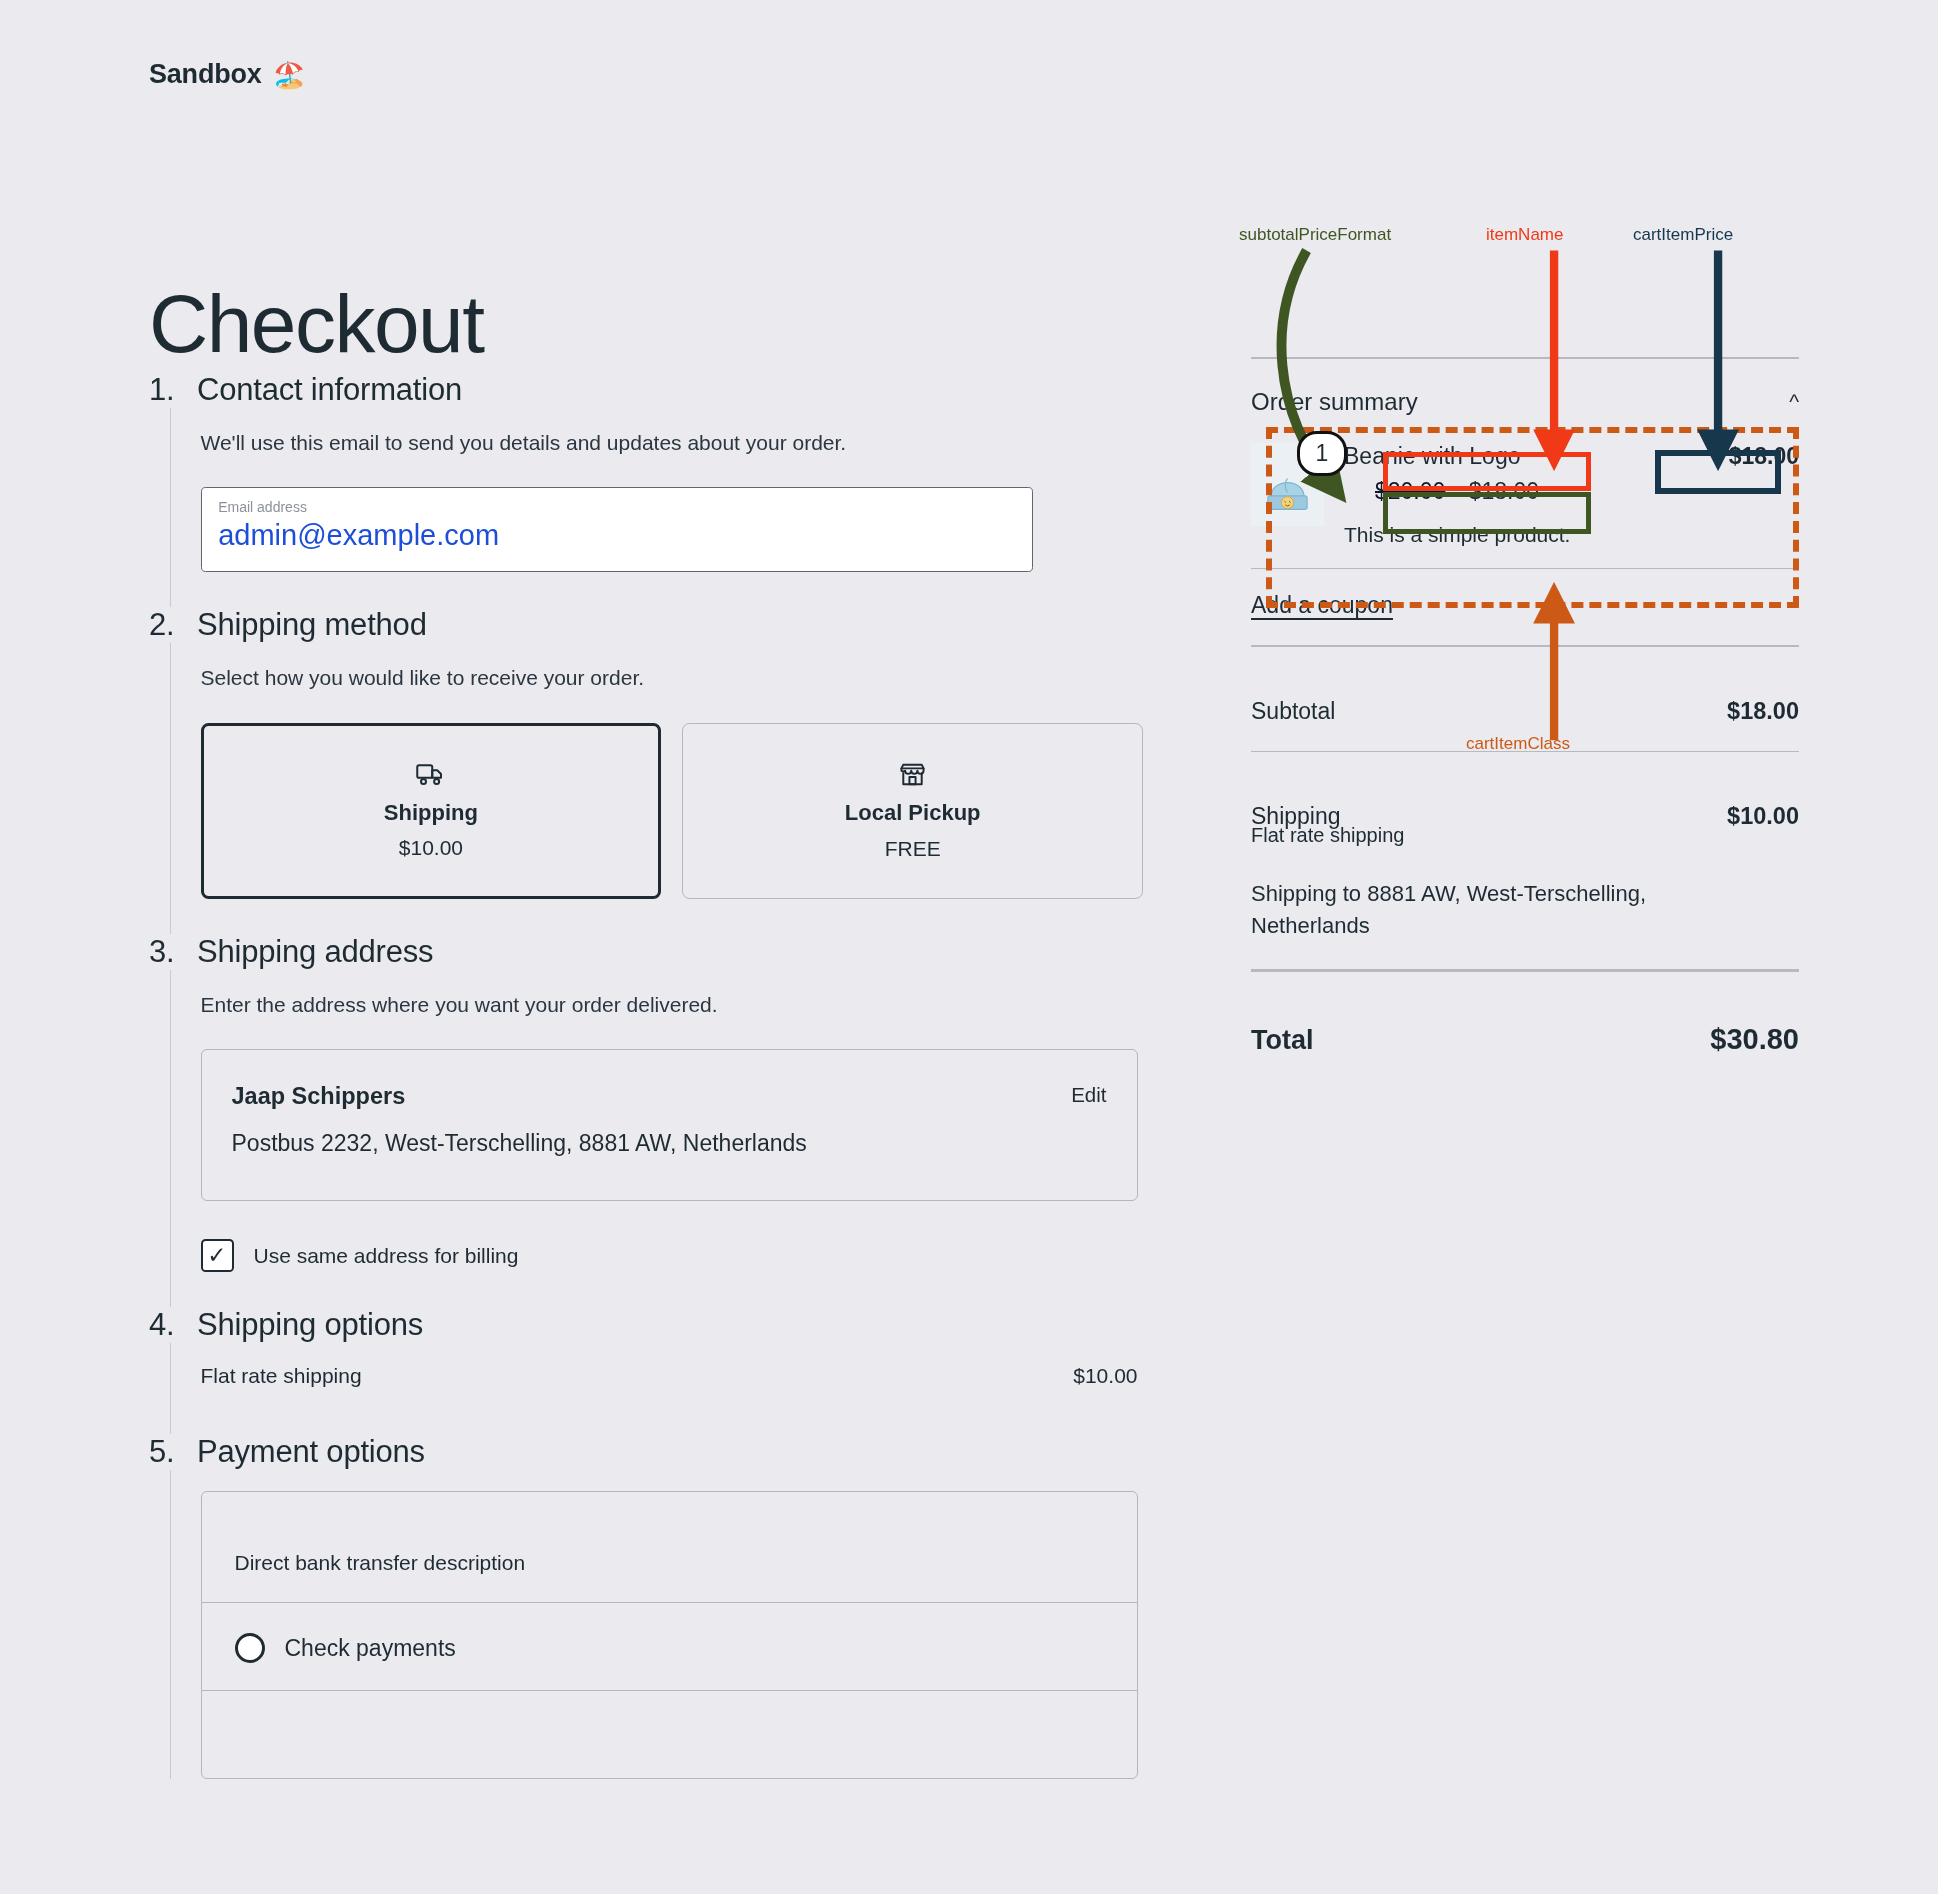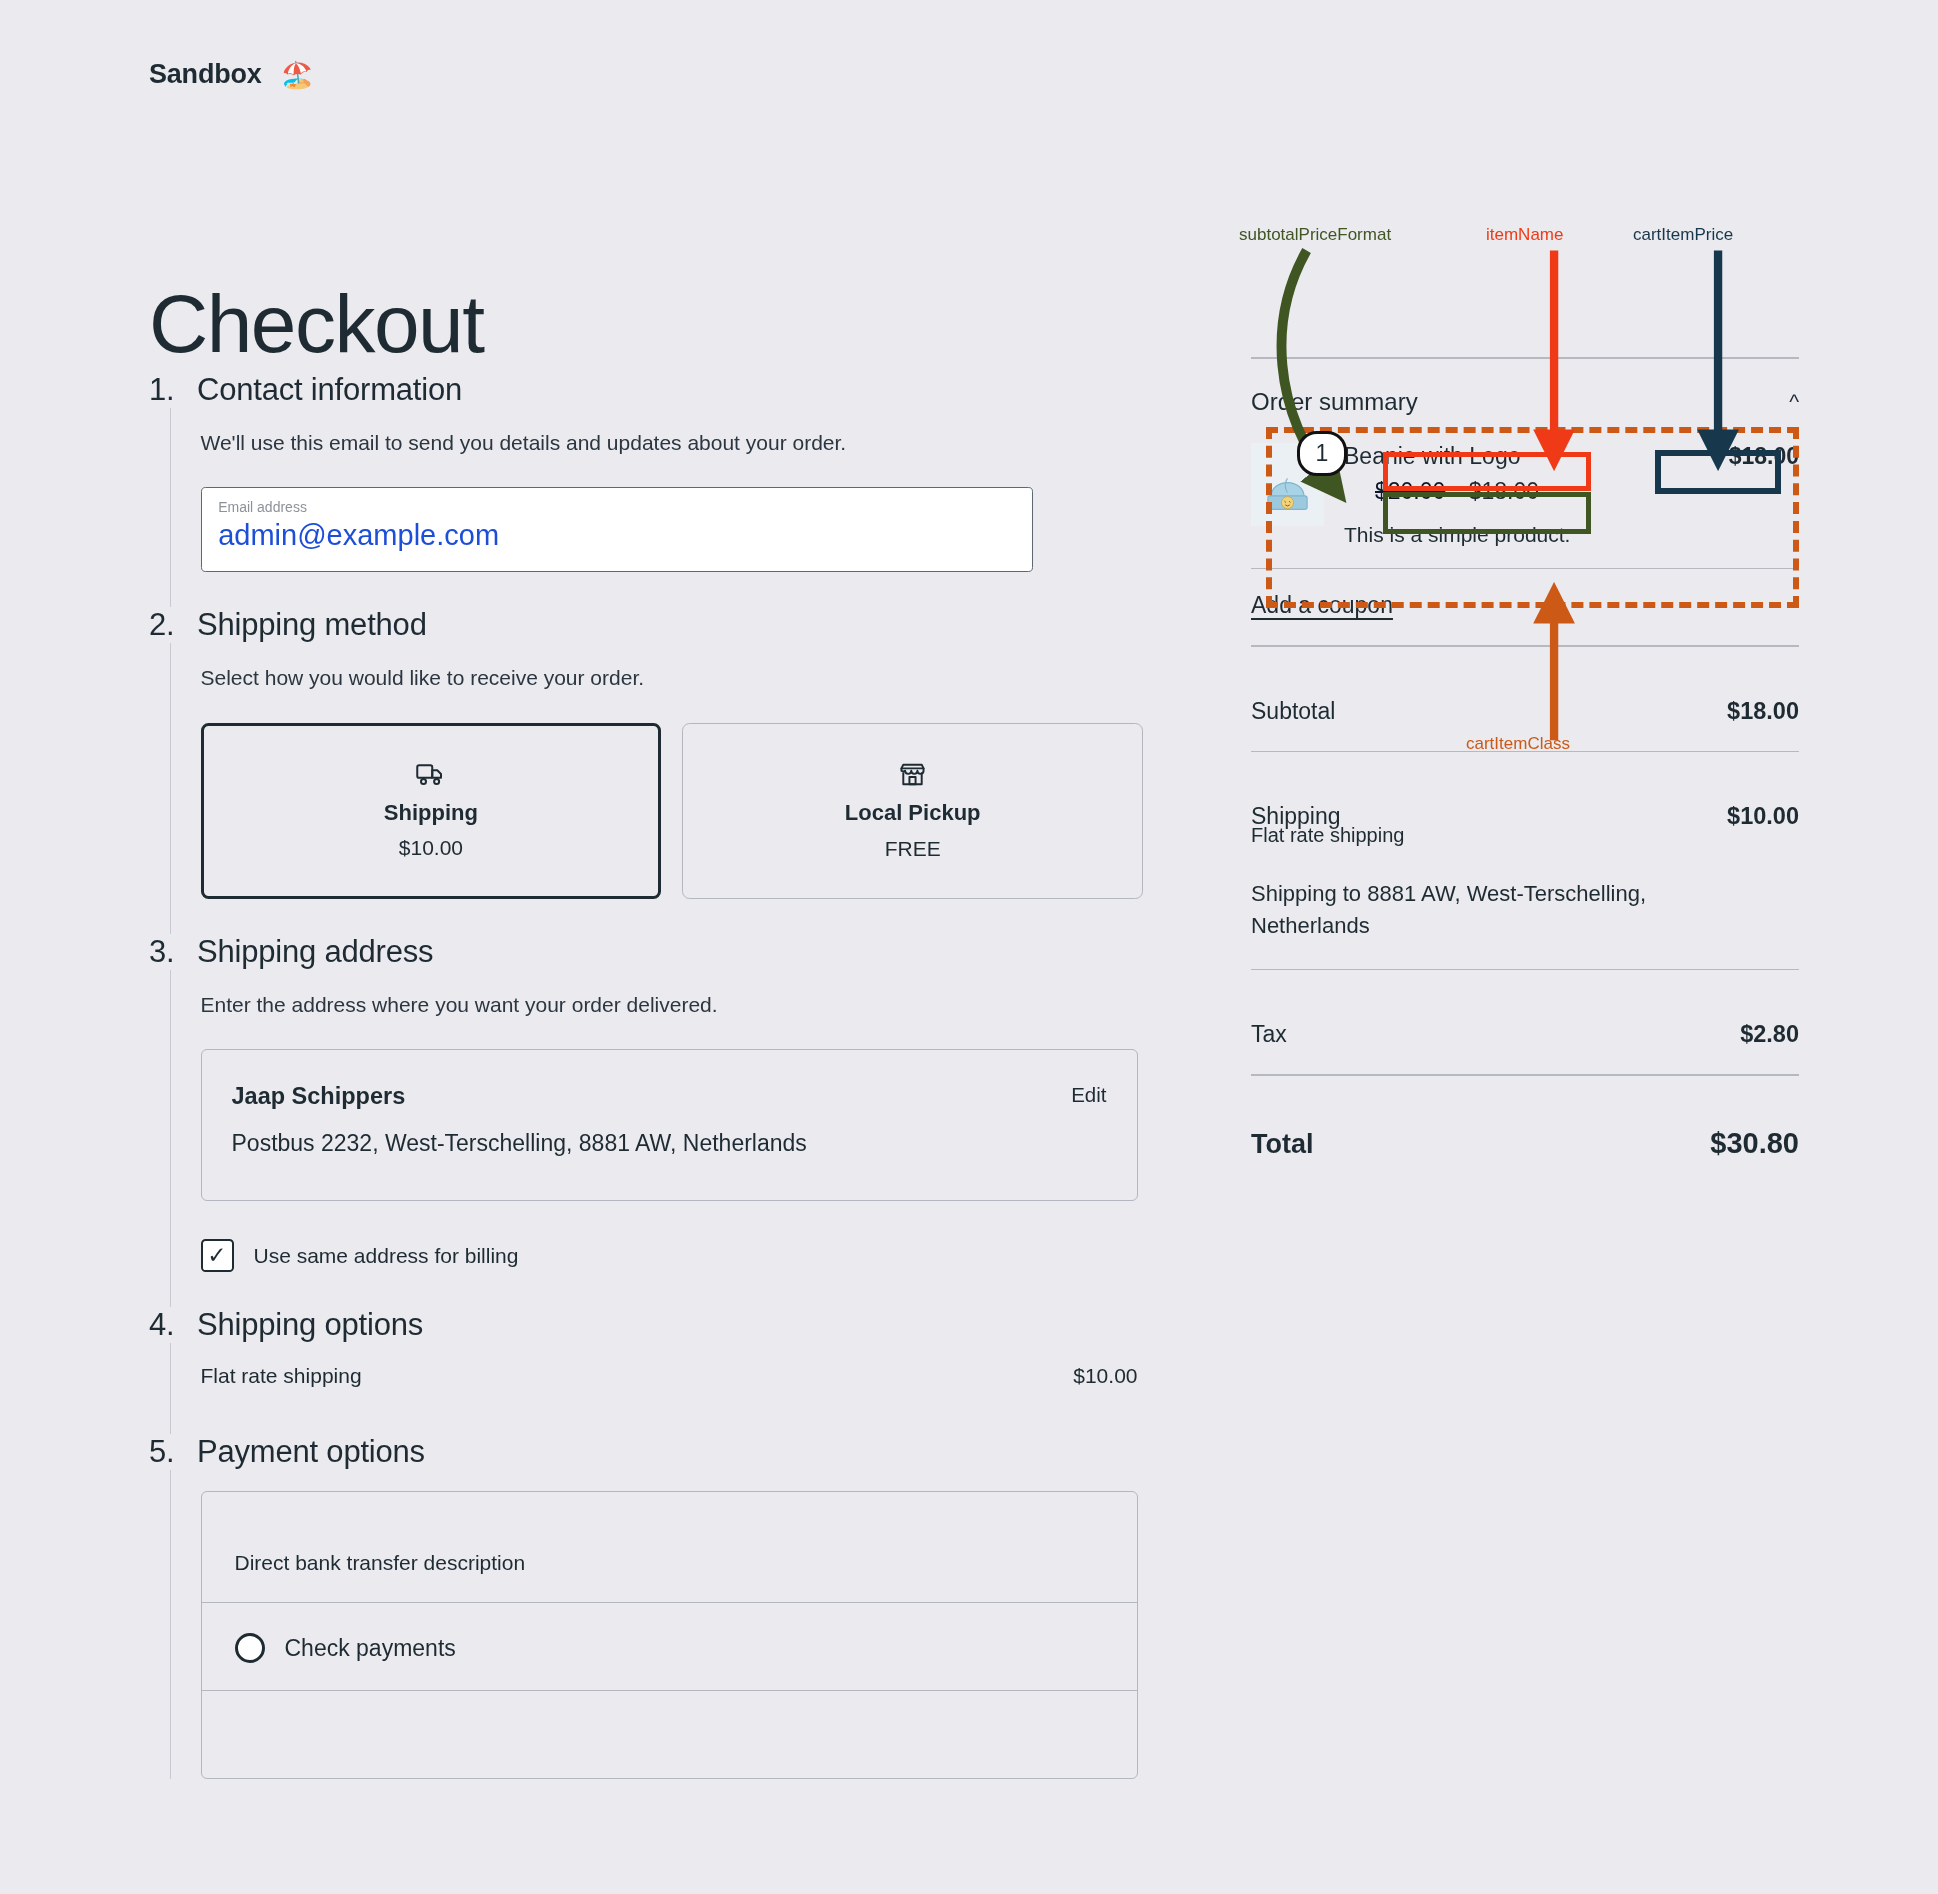--- a/index.html
+++ b/index.html
@@ -20,21 +20,21 @@
   .site-header {
     position: absolute;
     left: 149px;
     top: 59px;
     font-size: 27px;
     font-weight: 600;
     letter-spacing: -0.2px;
     color: #1e2b33;
     display: flex;
     align-items: center;
-    gap: 20px;
+    gap: 12px;
   }
   .site-header .emoji { font-size: 26px; line-height: 1; }
 
   
   .page-title {
     position: absolute;
     left: 149px;
     top: 228px;
     font-size: 82px;
     font-weight: 400;
@@ -464,24 +464,20 @@
 
   <div class="sum-row" style="padding-bottom:6px">
     <span class="sum-label">Shipping</span>
     <span class="sum-value">$10.00</span>
   </div>
   <div class="sum-sub">Flat rate shipping</div>
   <div class="ship-to">Shipping to 8881 AW, West-Terschelling, Netherlands</div>
 
   <div class="sum-divider"></div>
 
-  <div class="sum-row">
-    <span class="sum-label">Tax</span>
-    <span class="sum-value">$2.80</span>
-  </div>
 
   <div class="sum-divider"></div>
 
   <div class="sum-row total">
     <span class="sum-label">Total</span>
     <span class="sum-value">$30.80</span>
   </div>
 
 </div>
 

